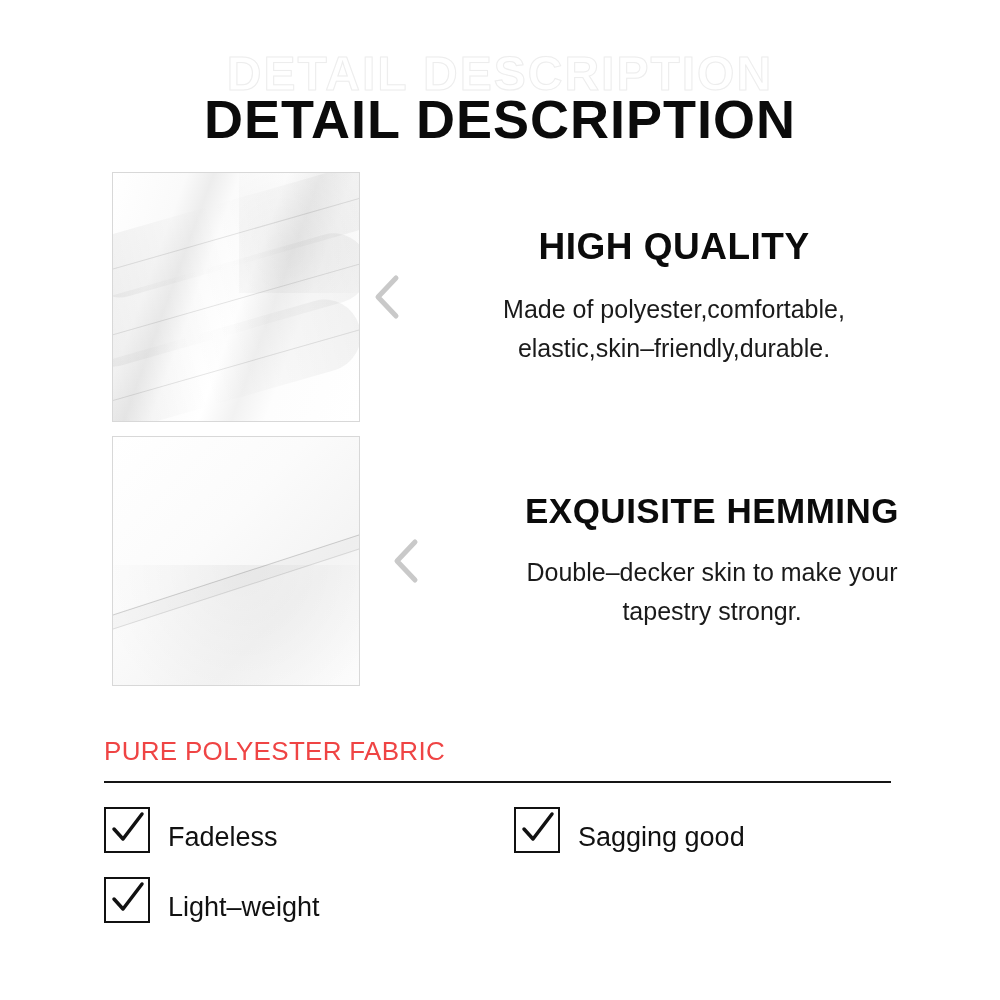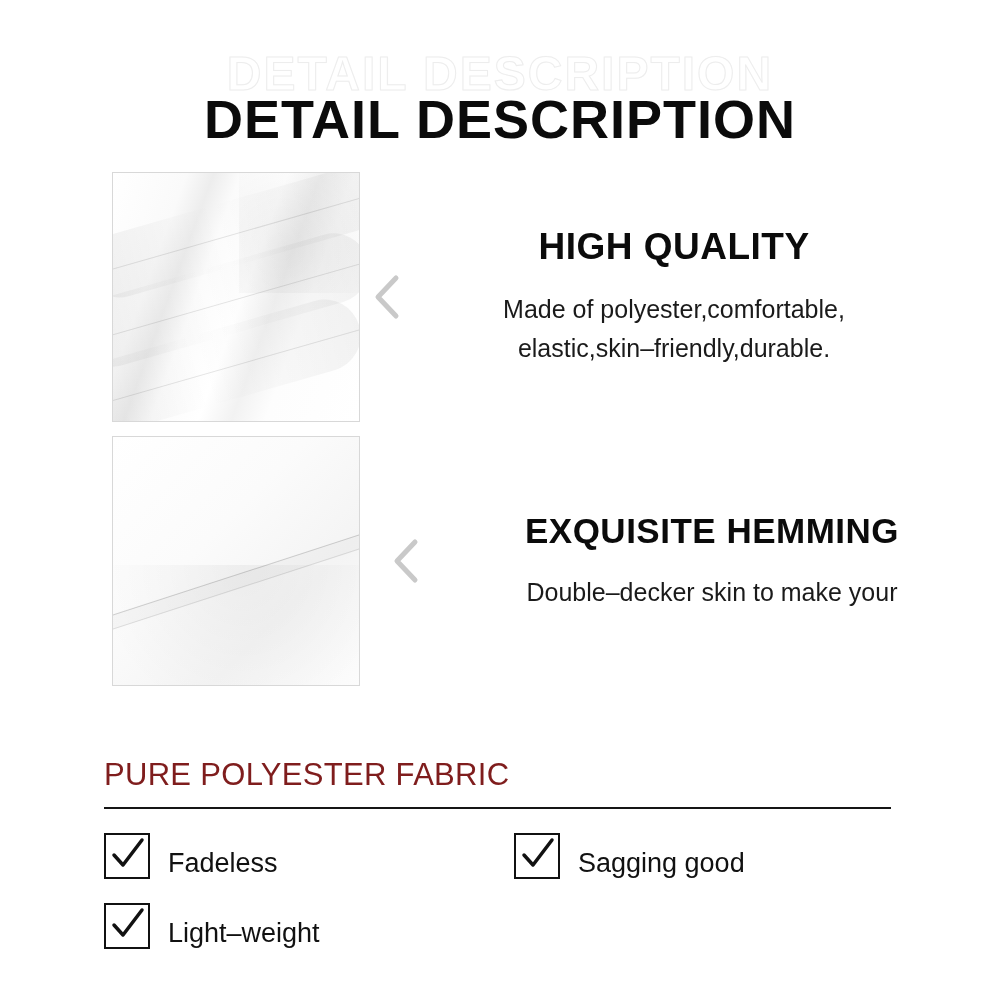--- a/index.html
+++ b/index.html
@@ -174,27 +174,26 @@
   }
 
   
   .bottom {
     position: absolute;
     top: 736px;
     left: 104px;
     width: 800px;
   }
   .bottom-title {
-    font-size: 31px;
+    font-size: 26px;
     font-weight: 500;
-    color: #7f1d1d;
+    color: #ef4444;
     letter-spacing: 0.3px;
     padding-bottom: 14px;
     white-space: nowrap;
-    margin-top: 21px;
   }
   .rule {
     width: 787px;
     height: 2px;
     background: #151515;
   }
   .check-grid {
     margin-top: 24px;
     display: grid;
     grid-template-columns: 410px 390px;
@@ -266,20 +265,21 @@
       <div class="soft-shade"></div>
     </div>
     <div class="arrow">
       <svg width="30" height="46" viewBox="0 0 30 46" aria-hidden="true">
         <polyline points="24,4 6,23 24,42" fill="none" stroke="#c9c9c9" stroke-width="5" stroke-linecap="round" stroke-linejoin="round"></polyline>
       </svg>
     </div>
     <div class="text-col">
       <div class="feature-title small">EXQUISITE HEMMING</div>
       <div class="feature-desc">Double–decker skin to make your</div>
+      <div class="feature-desc">tapestry strongr.</div>
     </div>
   </div>
 
   <div class="bottom">
     <div class="bottom-title">PURE POLYESTER FABRIC</div>
     <div class="rule"></div>
     <div class="check-grid">
 
       <div class="check-item">
         <div class="checkbox">

